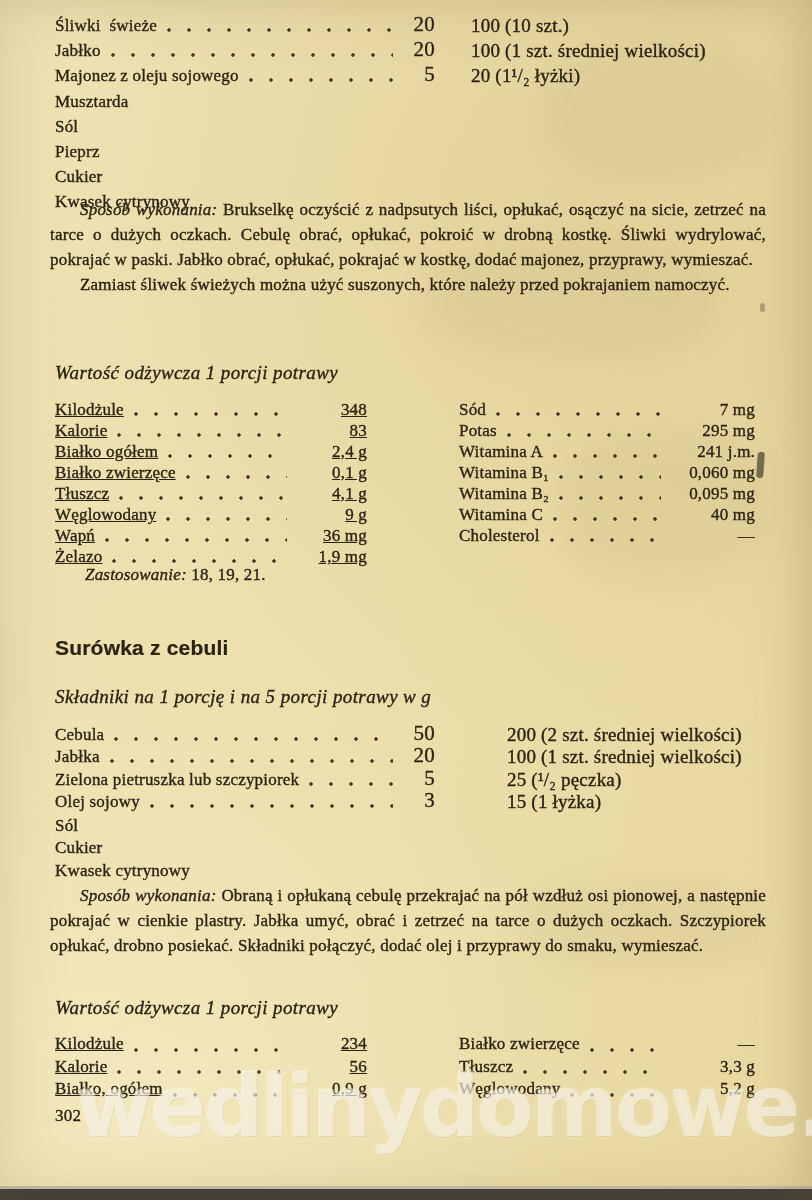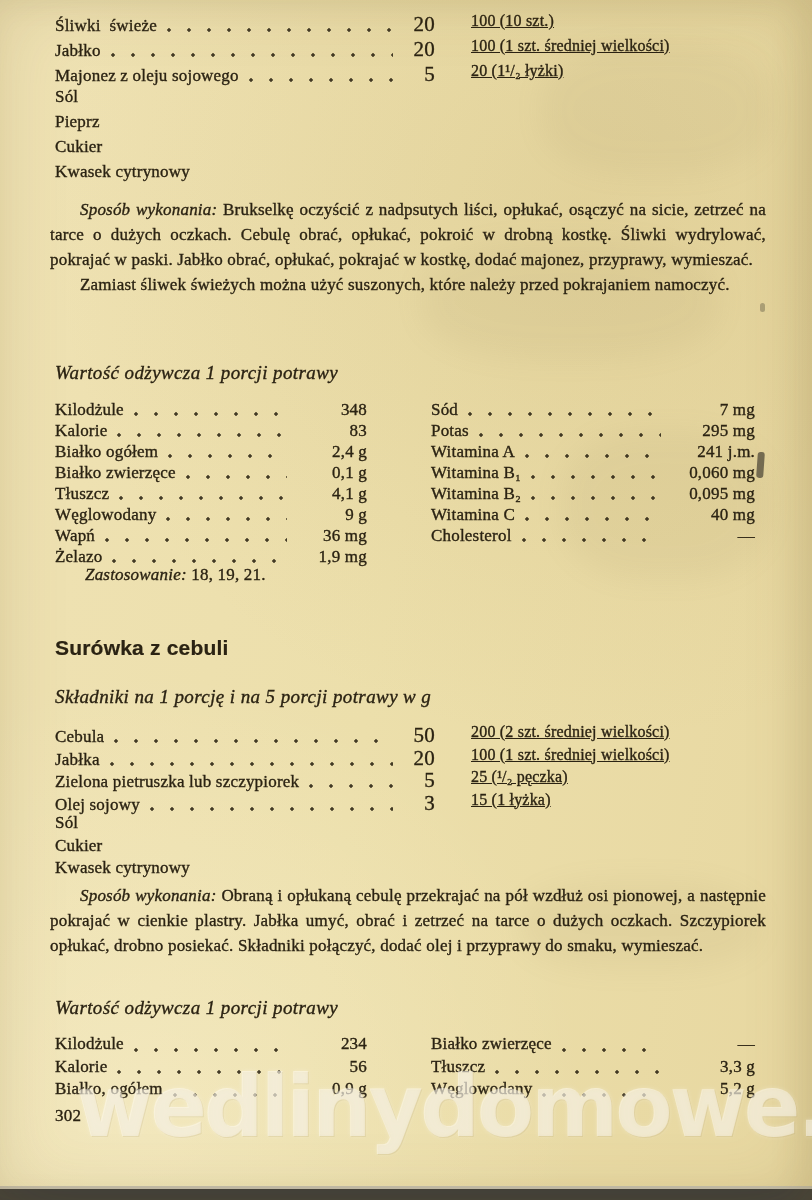--- a/index.html
+++ b/index.html
@@ -19,27 +19,27 @@
   .page::after{
     content:"";position:absolute;inset:0;pointer-events:none;
     box-shadow:inset 0 0 70px rgba(120,96,40,0.16), inset -14px 0 30px rgba(110,88,40,0.10);
   }
   .abs{position:absolute;}
   .ghost{position:absolute;background:#8a7a4e;filter:blur(14px);opacity:0.07;border-radius:40%;}
   .smudge{position:absolute;background:#464032;border-radius:3px;}
 
   
   .ing-table{width:712px;}
-  .ing-row{display:flex;align-items:flex-start;}
+  .ing-row{display:flex;align-items:flex-end;}
   .ing1 .ing-row{height:25px;}
-  .ing2 .ing-row{height:22.5px;}
+  .ing2 .ing-row{height:22.5px;gap:36px;}
   .ing-main{display:flex;flex:0 0 380px;align-items:baseline;}
   .ing-name{white-space:pre;font-size:17px;}
   .ing-amt{flex:0 0 34px;text-align:right;font-size:21px;}
-  .ing-note{margin-left:36px;font-size:16px;white-space:pre;text-decoration:underline;}
+  .ing-note{margin-left:36px;font-size:19px;white-space:pre;}
 
   
   .leader{
     flex:1;height:4px;align-self:flex-end;margin:0 8px 5px 10px;
     background-image:radial-gradient(circle at 2px 2px, rgba(48,40,22,0.9) 1.45px, transparent 1.95px);
     background-size:20px 4px;background-repeat:repeat-x;background-position:left bottom;
   }
   .hidden{visibility:hidden;}
 
   
@@ -50,21 +50,21 @@
   .iheading{font-style:italic;font-size:19px;white-space:pre;letter-spacing:0.4px;}
 
   
   .section-title{
     font-family:"Liberation Sans","DejaVu Sans",sans-serif;
     font-weight:bold;font-size:21px;-webkit-text-stroke:0.2px #201a0c;letter-spacing:0.2px;
   }
 
   
   .nut-cols{display:flex;width:700px;}
-  .nut-colL{width:312px;margin-right:64px;}
+  .nut-colL{width:312px;margin-right:92px;text-decoration:underline;}
   .nut-colR{flex:1;}
   .nut-row{display:flex;align-items:baseline;}
   .nut1 .nut-row{height:21px;}
   .nut2 .nut-row{height:22.5px;}
   .nut-label{white-space:pre;font-size:17px;}
   .nut-val{flex:0 0 72px;text-align:right;white-space:pre;font-size:17px;}
   .nut-colR .nut-val{flex-basis:86px;}
 
   .usage{font-size:17px;text-indent:30px;margin:0;}
   .usage-label{font-style:italic;}
@@ -118,20 +118,28 @@
 
       <div class="ing-row">
         <span class="ing-main">
           <span class="ing-name">Majonez z oleju sojowego</span>
           <span class="leader"></span>
           <span class="ing-amt">5</span>
         </span>
         <span class="ing-note">20 (1¹/₂ łyżki)</span>
       </div>
 
+      <div class="ing-row">
+        <span class="ing-main">
+          <span class="ing-name">Musztarda</span>
+          <span class="leader hidden"></span>
+          <span class="ing-amt"></span>
+        </span>
+        <span class="ing-note"></span>
+      </div>
 
       <div class="ing-row">
         <span class="ing-main">
           <span class="ing-name">Sól</span>
           <span class="leader hidden"></span>
           <span class="ing-amt"></span>
         </span>
         <span class="ing-note"></span>
       </div>
 

